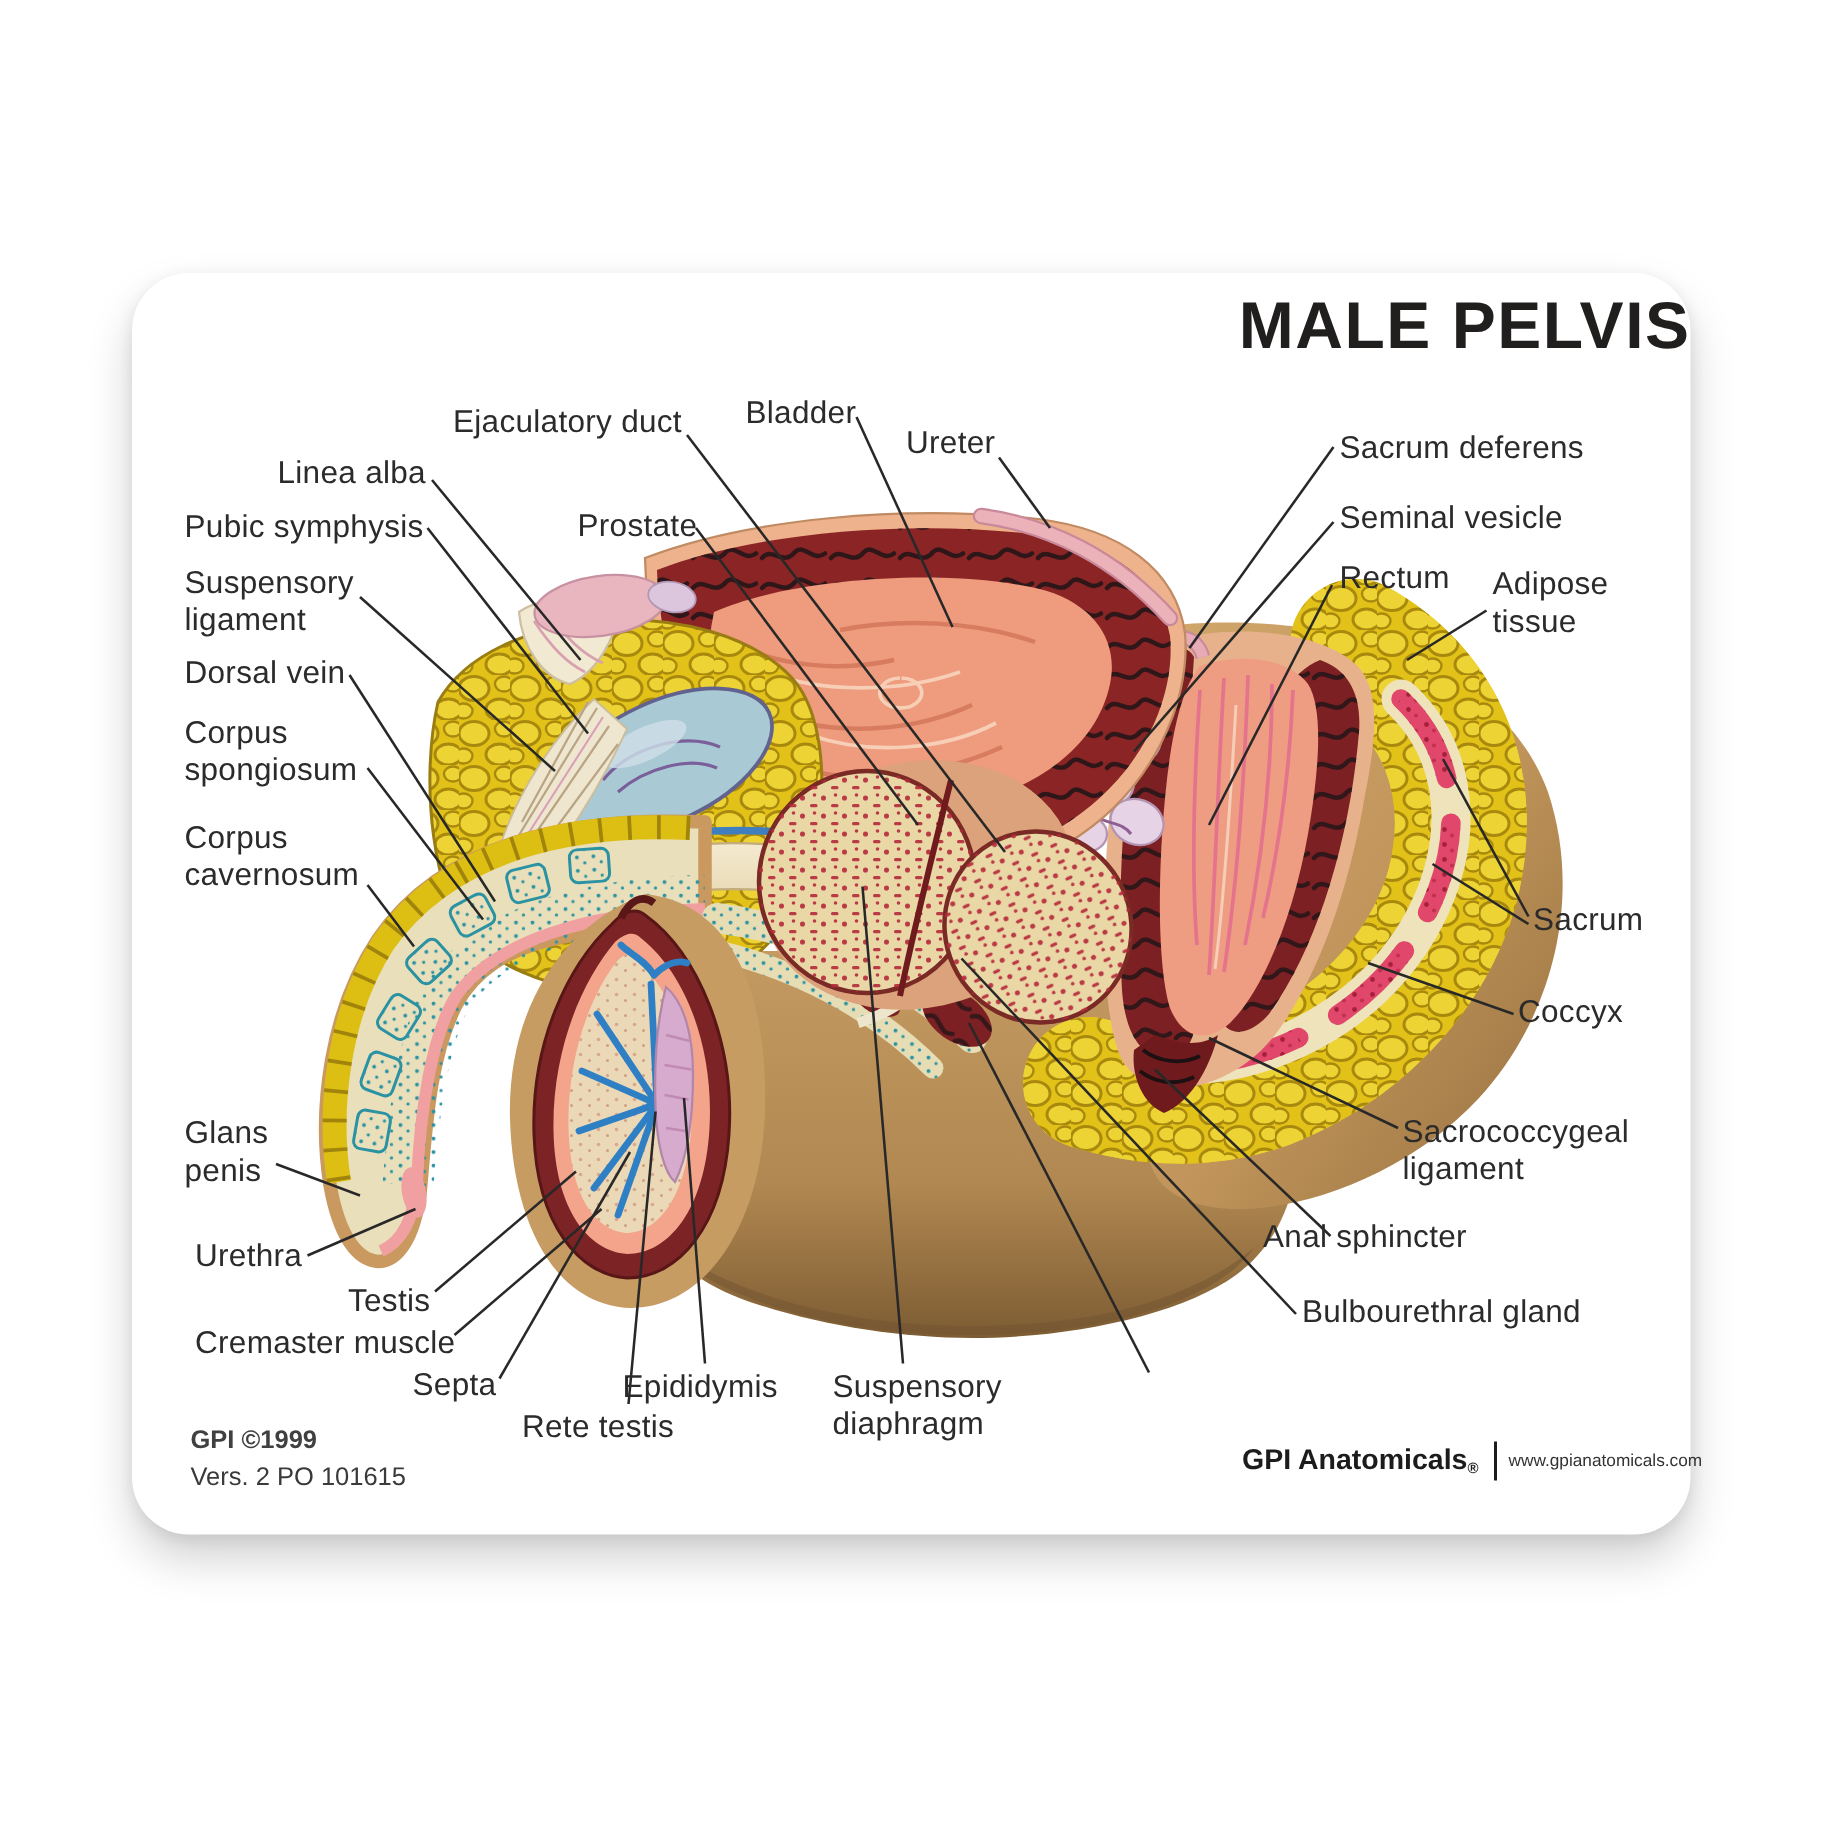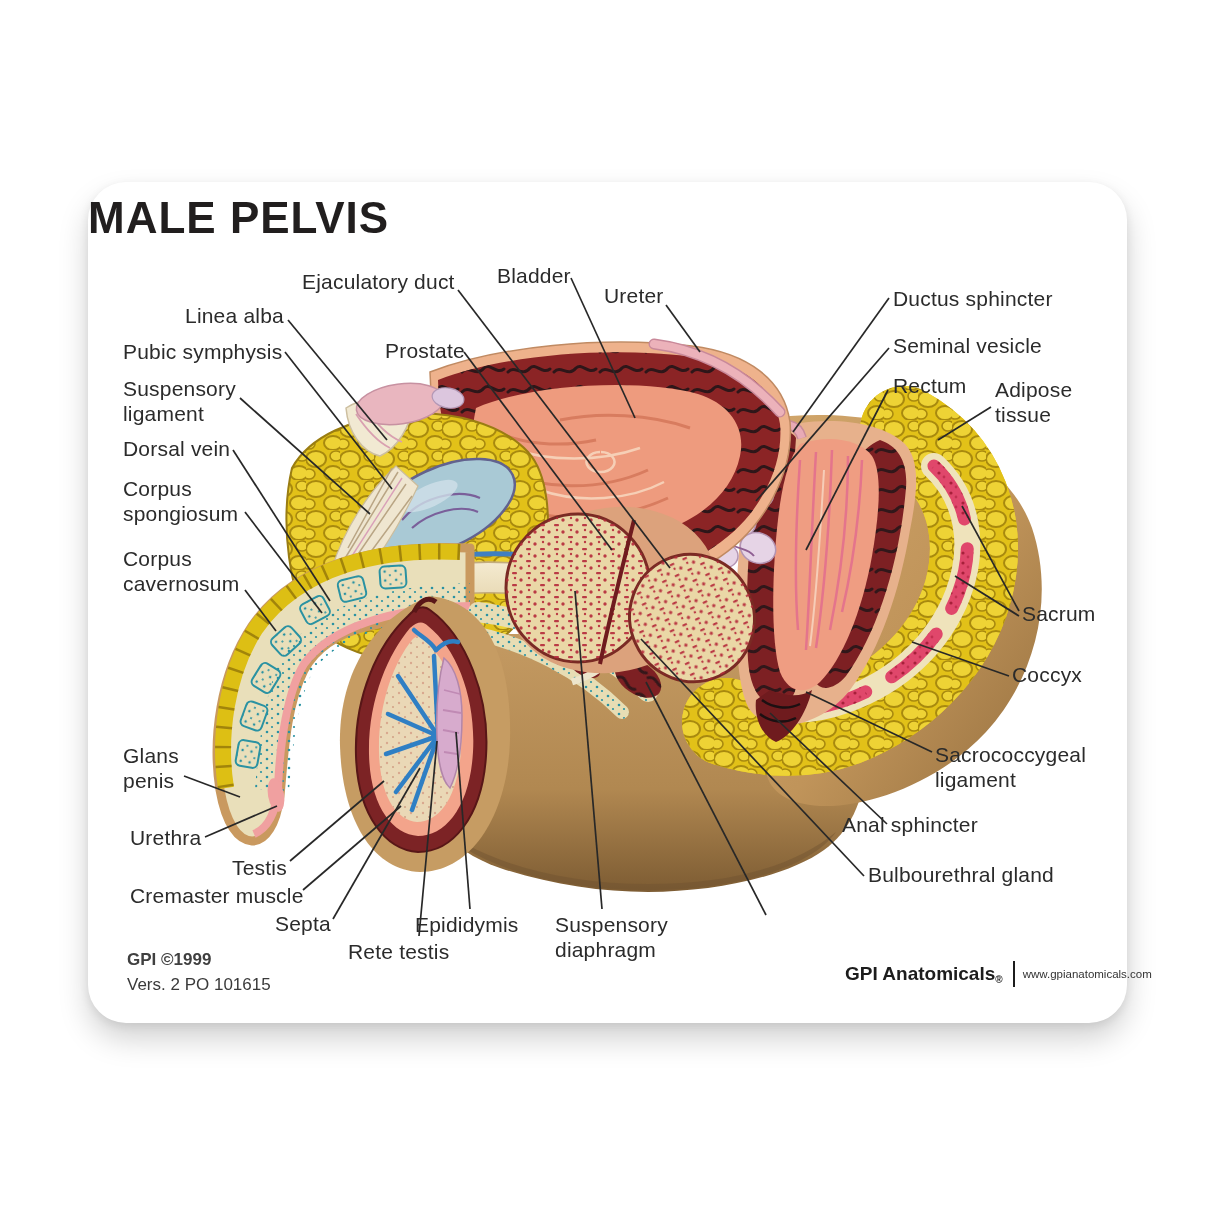--- a/index.html
+++ b/index.html
@@ -1,28 +1,28 @@
 <!DOCTYPE html>
 <html><head>
 <meta charset="utf-8">
 <style>
   html,body{margin:0;padding:0;background:#ffffff;}
   #stage{position:relative;width:1214px;height:1214px;background:#ffffff;overflow:hidden;
          font-family:"Liberation Sans",sans-serif;}
   .card{position:absolute;left:88px;top:182px;width:1039px;height:841px;background:#ffffff;
         border-radius:38px;box-shadow:0 16px 30px rgba(0,0,0,.18),0 3px 10px rgba(0,0,0,.08);}
-  .title{position:absolute;left:88px;top:193px;width:1039px;text-align:left;
+  .title{position:absolute;left:88px;top:193px;width:1039px;text-align:right;
          font-size:44px;font-weight:bold;letter-spacing:1px;color:#211e1e;}
   svg.model{position:absolute;left:0;top:0;width:1214px;height:1214px;}
   .lbl{position:absolute;font-size:21px;line-height:25px;color:#2b2b2b;white-space:pre-line;
        letter-spacing:.2px;}
   .foot-bold{position:absolute;font-weight:bold;color:#404040;}
   .foot-small{position:absolute;font-size:17px;color:#3a3a3a;}
   .brandline{position:absolute;left:828px;top:961px;display:flex;align-items:center;}
-  .brand{font-weight:bold;font-size:19px;color:#1c1c1c;margin-left:17px;}
+  .brand{font-weight:bold;font-size:19px;color:#1c1c1c;}
   .brand .reg{font-size:10px;vertical-align:-3px;}
   .vbar{width:2px;height:26px;background:#1c1c1c;margin:0 8px 0 10px;}
   .site{font-size:11.5px;color:#333;}
 </style>
 </head>
 <body>
 
 <div id="stage">
   <div class="card"></div>
 
@@ -291,21 +291,21 @@
   <div class="lbl" style="left:123px;top:743px">Glans
 penis</div>
   <div class="lbl" style="left:130px;top:825px">Urethra</div>
   <div class="lbl" style="left:232px;top:855px">Testis</div>
   <div class="lbl" style="left:130px;top:883px">Cremaster muscle</div>
   <div class="lbl" style="left:275px;top:911px">Septa</div>
   <div class="lbl" style="left:348px;top:939px">Rete testis</div>
   <div class="lbl" style="left:415px;top:912px">Epididymis</div>
   <div class="lbl" style="left:555px;top:912px">Suspensory
 diaphragm</div>
-  <div class="lbl" style="left:893px;top:286px">Ductus sphincter</div>
+  <div class="lbl" style="left:893px;top:286px">Sacrum deferens</div>
   <div class="lbl" style="left:893px;top:333px">Seminal vesicle</div>
   <div class="lbl" style="left:893px;top:373px">Rectum</div>
   <div class="lbl" style="left:995px;top:377px">Adipose
 tissue</div>
   <div class="lbl" style="left:1022px;top:601px">Sacrum</div>
   <div class="lbl" style="left:1012px;top:662px">Coccyx</div>
   <div class="lbl" style="left:935px;top:742px">Sacrococcygeal
 ligament</div>
   <div class="lbl" style="left:842px;top:812px">Anal sphincter</div>
   <div class="lbl" style="left:868px;top:862px">Bulbourethral gland</div>

